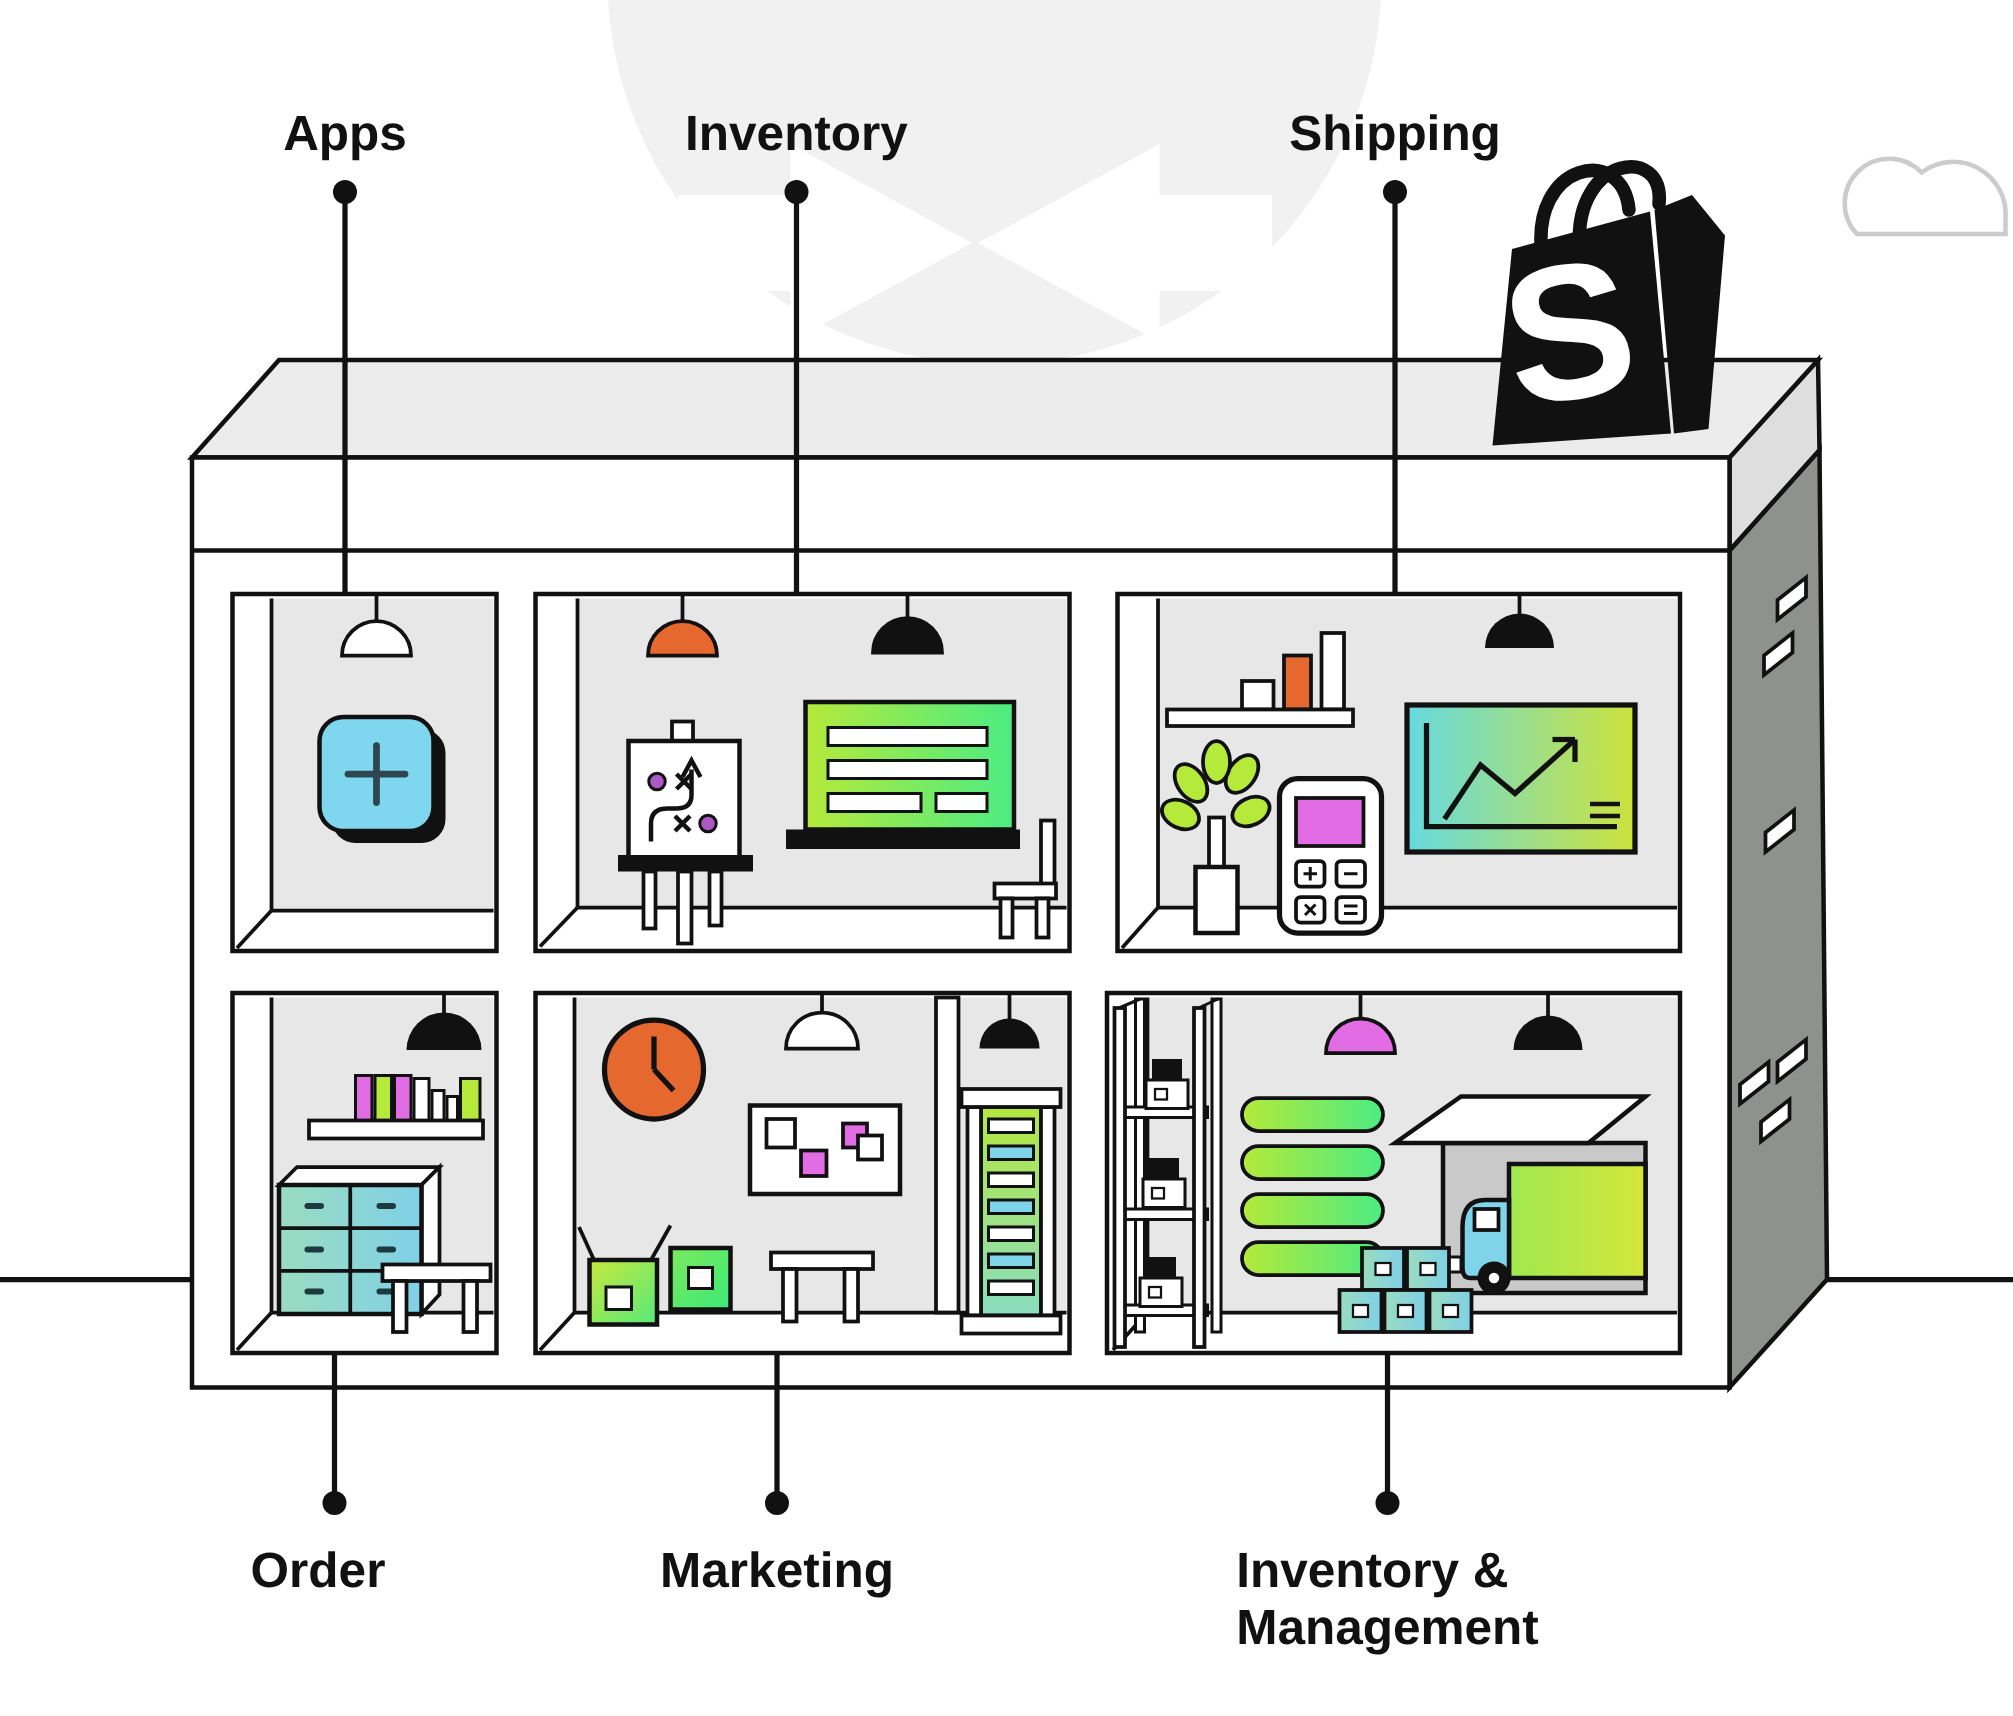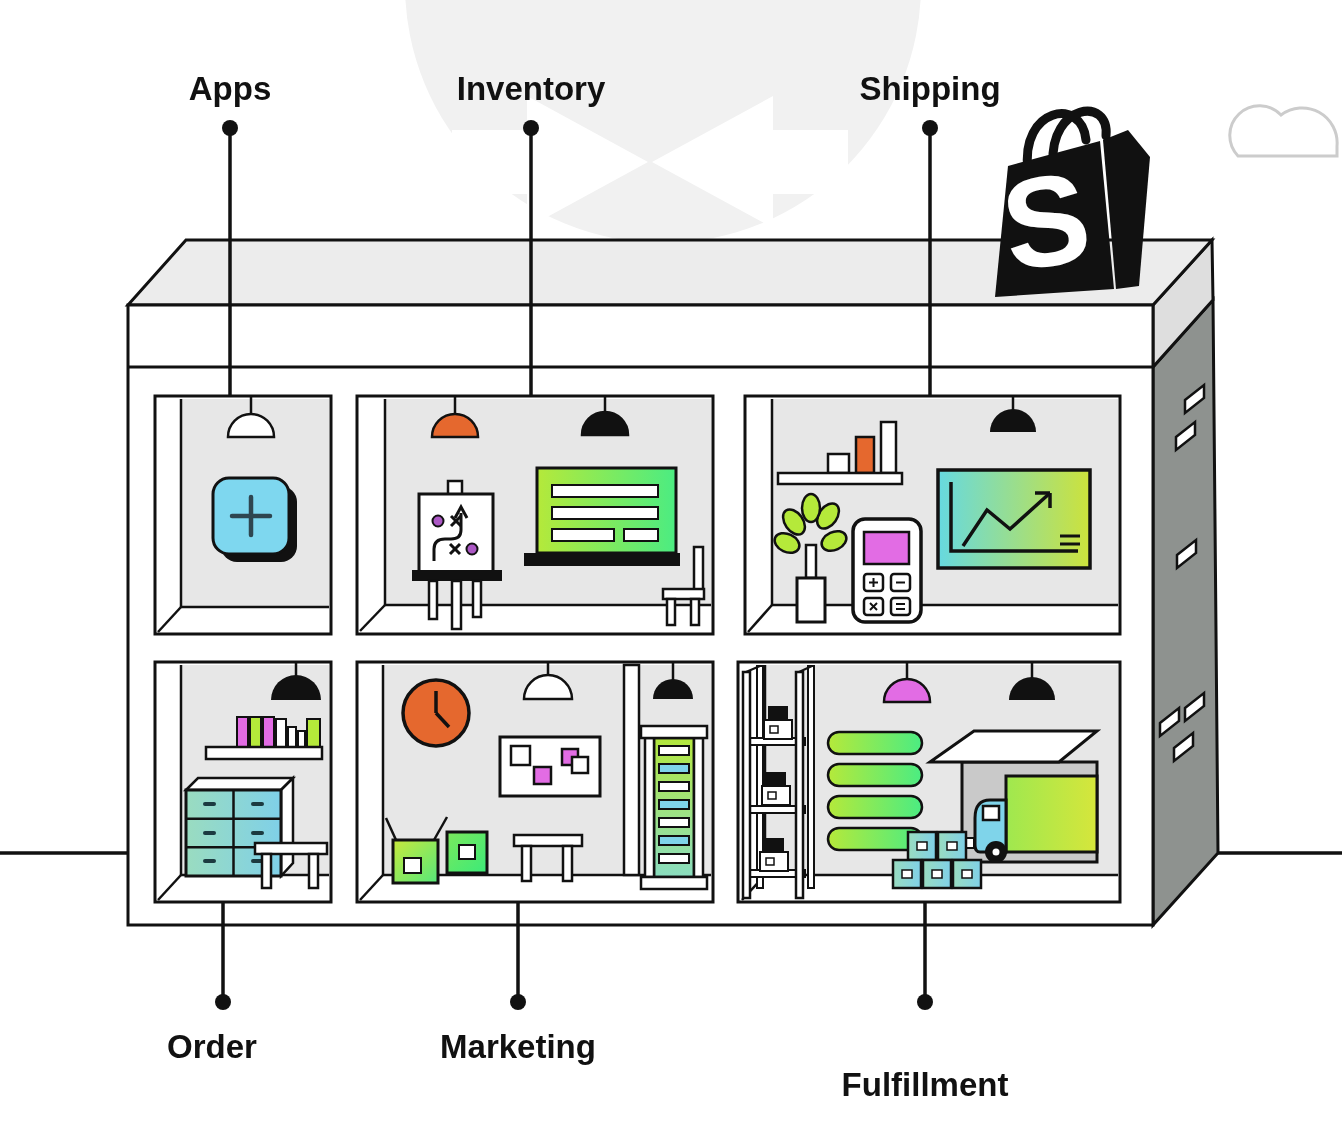--- a/index.html
+++ b/index.html
@@ -388,17 +388,17 @@
 <div class="calloutLabel" style="left:531px;top:70px;">Inventory</div>
 <div class="calloutLabel" style="left:930px;top:70px;">Shipping</div>
 
 <div class="calloutLabel" style="left:212px;top:1028px;">
   <span>Order</span><br>
 </div>
 <div class="calloutLabel" style="left:518px;top:1028px;">
   <span>Marketing</span>
 </div>
 <div class="calloutLabel" style="left:925px;top:1028px;">
-  <br>
-  <span>Fulfillment</span>
+  <span>Inventory &amp;</span><br>
+  <span>Management</span>
 </div>
 
 </div>
 
 </body></html>

